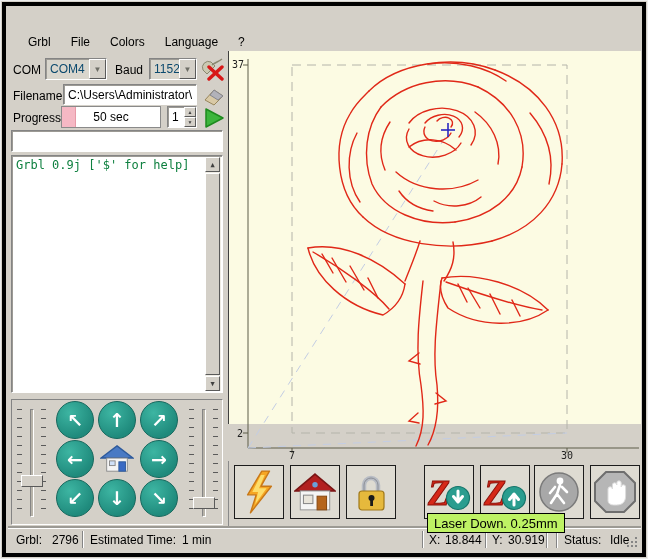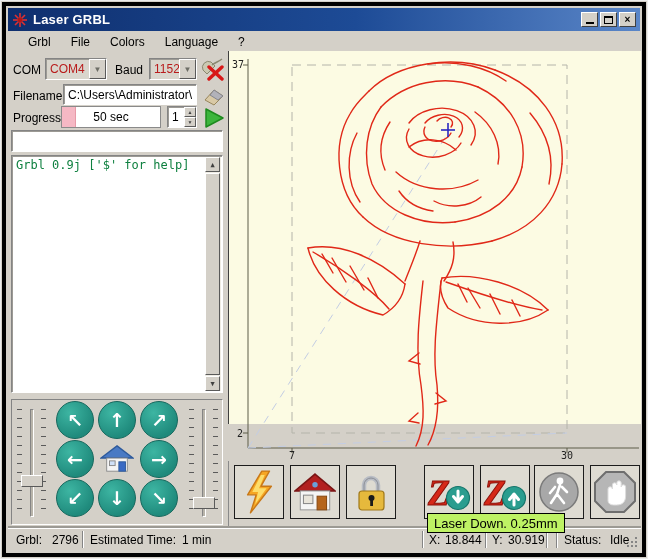--- a/index.html
+++ b/index.html
@@ -20,21 +20,21 @@
   .min-glyph { display:block; width:8px; height:2px; background:#000; margin-top:7px; }
   .max-glyph { display:block; width:9px; height:8px; border:1px solid #000; border-top:2px solid #000; }
 
   
   .menubar { position:absolute; left:7px; top:31px; width:632px; height:19px; display:flex; align-items:center; padding-left:10px; }
   .menu-item { font-size:12px; color:#000; padding:2px 10px; }
 
   
   .lbl { position:absolute; font-size:12px; color:#000; }
   .combo { position:absolute; height:22px; display:flex; background:#d9d6cd; }
-  .combo .val { flex:1; font-size:12px; color:#b91c1c; padding:3px 3px 0 4px; overflow:hidden; white-space:nowrap; }
+  .combo .val { flex:1; font-size:12px; color:#0c4a6e; padding:3px 3px 0 4px; overflow:hidden; white-space:nowrap; }
   .combo .drop { width:17px; display:flex; align-items:center; justify-content:center; font-size:8px; color:#6e6e66;
     background:#d4d0c8; border:1px solid; border-color:#ffffff #5a5a5a #5a5a5a #ffffff; }
   .field { position:absolute; font-size:12px; padding:2px 4px; outline:none; }
   input.field { color:#000; }
 
   .progress-wrap { position:absolute; left:60px; top:105px; width:100px; height:22px; background:#fff;
     border:1px solid #8a8a8a; border-radius:0; overflow:hidden; }
   .progress-fill { position:absolute; left:0; top:0; bottom:0; width:14%; background:#f5b8c4; border-right:1px solid #e79aa8; }
   .progress-text { position:absolute; inset:0; display:flex; align-items:center; justify-content:center; font-size:12px; color:#000; }
 
@@ -86,41 +86,20 @@
     border-top:1px solid #ffffff; box-shadow:0 -2px 0 #9c9a94; font-size:12px; color:#000; }
   .sb-text { position:absolute; top:4px; white-space:nowrap; }
   .sdiv { position:absolute; top:2px; bottom:2px; width:2px; border-left:1px solid #848484; border-right:1px solid #ffffff; }
 </style>
 </head>
 <body>
 
 <div class="root">
   <div class="blackframe"></div>
 
-  <div class="titlebar">
-    <svg width="16" height="16" viewBox="0 0 16 16">
-      <g stroke="#e03030" stroke-width="1.6">
-        <line x1="8" y1="1" x2="8" y2="15"></line>
-          <line x1="1" y1="8" x2="15" y2="8"></line>
-        <line x1="3" y1="3" x2="13" y2="13"></line>
-          <line x1="13" y1="3" x2="3" y2="13"></line>
-      </g>
-      <circle cx="8" cy="8" r="2.4" fill="#b01818"></circle>
-    </svg>
-    <span class="title-text">Laser GRBL</span>
-    <span class="winbtn">
-        <span class="min-glyph"></span>
-      </span>
-    <span class="winbtn">
-        <span class="max-glyph"></span>
-      </span>
-    <span class="winbtn">
-        <span>×</span>
-      </span>
-  </div>
 
   <div class="menubar">
     <span class="menu-item">Grbl</span>
     <span class="menu-item">File</span>
     <span class="menu-item">Colors</span>
     <span class="menu-item">Language</span>
     <span class="menu-item">?</span>
   </div>
 
   <span class="lbl" style="left:12px; top:62px;">COM</span>

